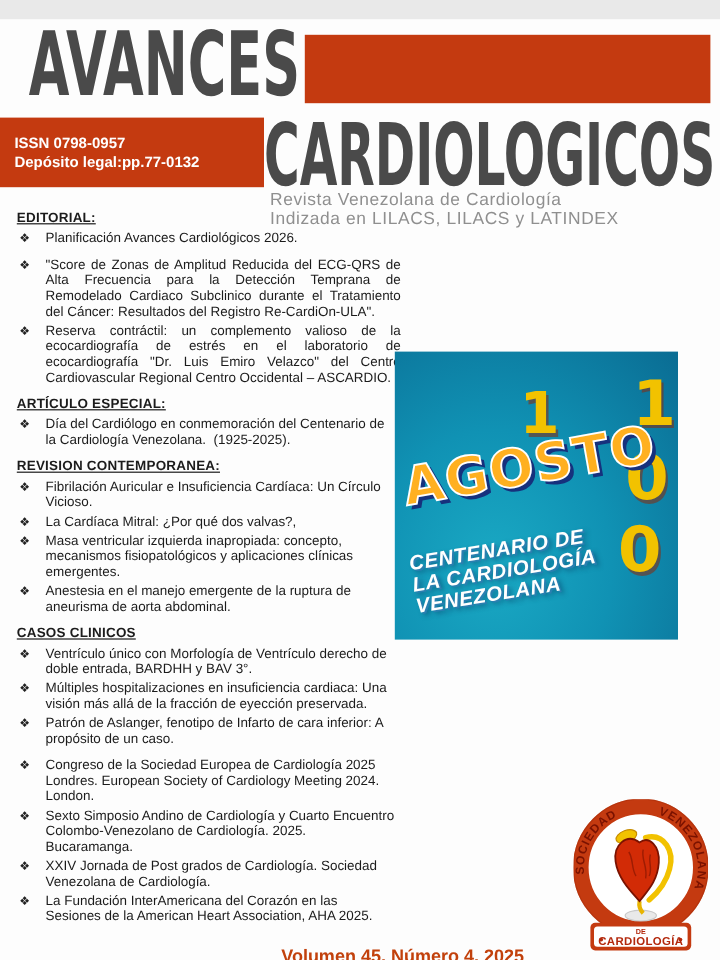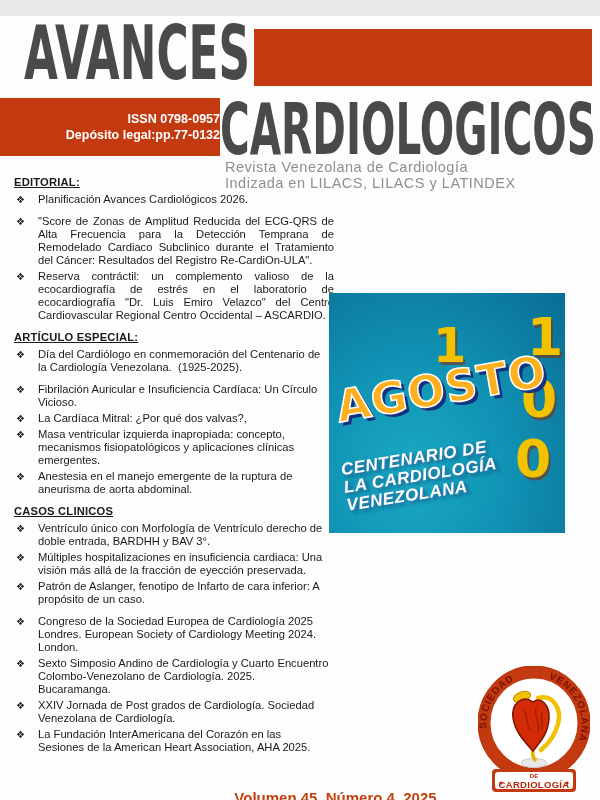--- a/index.html
+++ b/index.html
@@ -6,21 +6,21 @@
   html,body { background:#e9e9e9; }
   #page {
     position:relative; width:600px; height:800px; margin:16px auto;
     background:#fdfdfd; overflow:hidden;
     font-family:"Liberation Sans", sans-serif; color:#1b1b1b;
   }
 
   
   .red-rect-top   { position:absolute; left:254px; top:13px;  width:338px; height:57px; background:#c43a10; }
   .red-band-issn  { position:absolute; left:0;     top:82px;  width:220px; height:58px; background:#c43a10;
-                    padding:13px 0 0 12px;text-align:right; }
+                    padding:13px 0 0 12px; }
   .issn-line      { color:#ffffff; font-weight:bold; font-size:12.5px; line-height:16px;
                     font-family:"Liberation Sans", sans-serif; }
   .title-svg      { position:absolute; overflow:visible; }
   #svg-avances        { left:24px;  top:2px;  width:230px; height:76px; }
   #svg-cardiologicos  { left:218px; top:78px; width:382px; height:66px; }
   .title-text     { fill:#4a4a4a; font-family:"DejaVu Sans", sans-serif; font-weight:bold; }
   .subtitle-block { position:absolute; left:225px; top:144px; width:375px; 
                     color:#8f8f8f; font-size:14.5px; line-height:15.5px; letter-spacing:.5px; }
 
   
@@ -108,20 +108,21 @@
         </div>
       </div>
       <div class="toc-section">
         <div class="toc-heading">ARTÍCULO ESPECIAL:</div>
         <div class="toc-item">
           <span class="bullet">❖</span>
           <span class="toc-item-text">Día del Cardiólogo en conmemoración del Centenario de la Cardiología Venezolana.&nbsp;&nbsp;(1925-2025).</span>
         </div>
       </div>
       <div class="toc-section">
+        <div class="toc-heading">REVISION CONTEMPORANEA:</div>
         <div class="toc-item">
           <span class="bullet">❖</span>
           <span class="toc-item-text">Fibrilación Auricular e Insuficiencia Cardíaca: Un Círculo Vicioso.</span>
         </div>
         <div class="toc-item">
           <span class="bullet">❖</span>
           <span class="toc-item-text">La Cardíaca Mitral: ¿Por qué dos valvas?,</span>
         </div>
         <div class="toc-item">
           <span class="bullet">❖</span>

